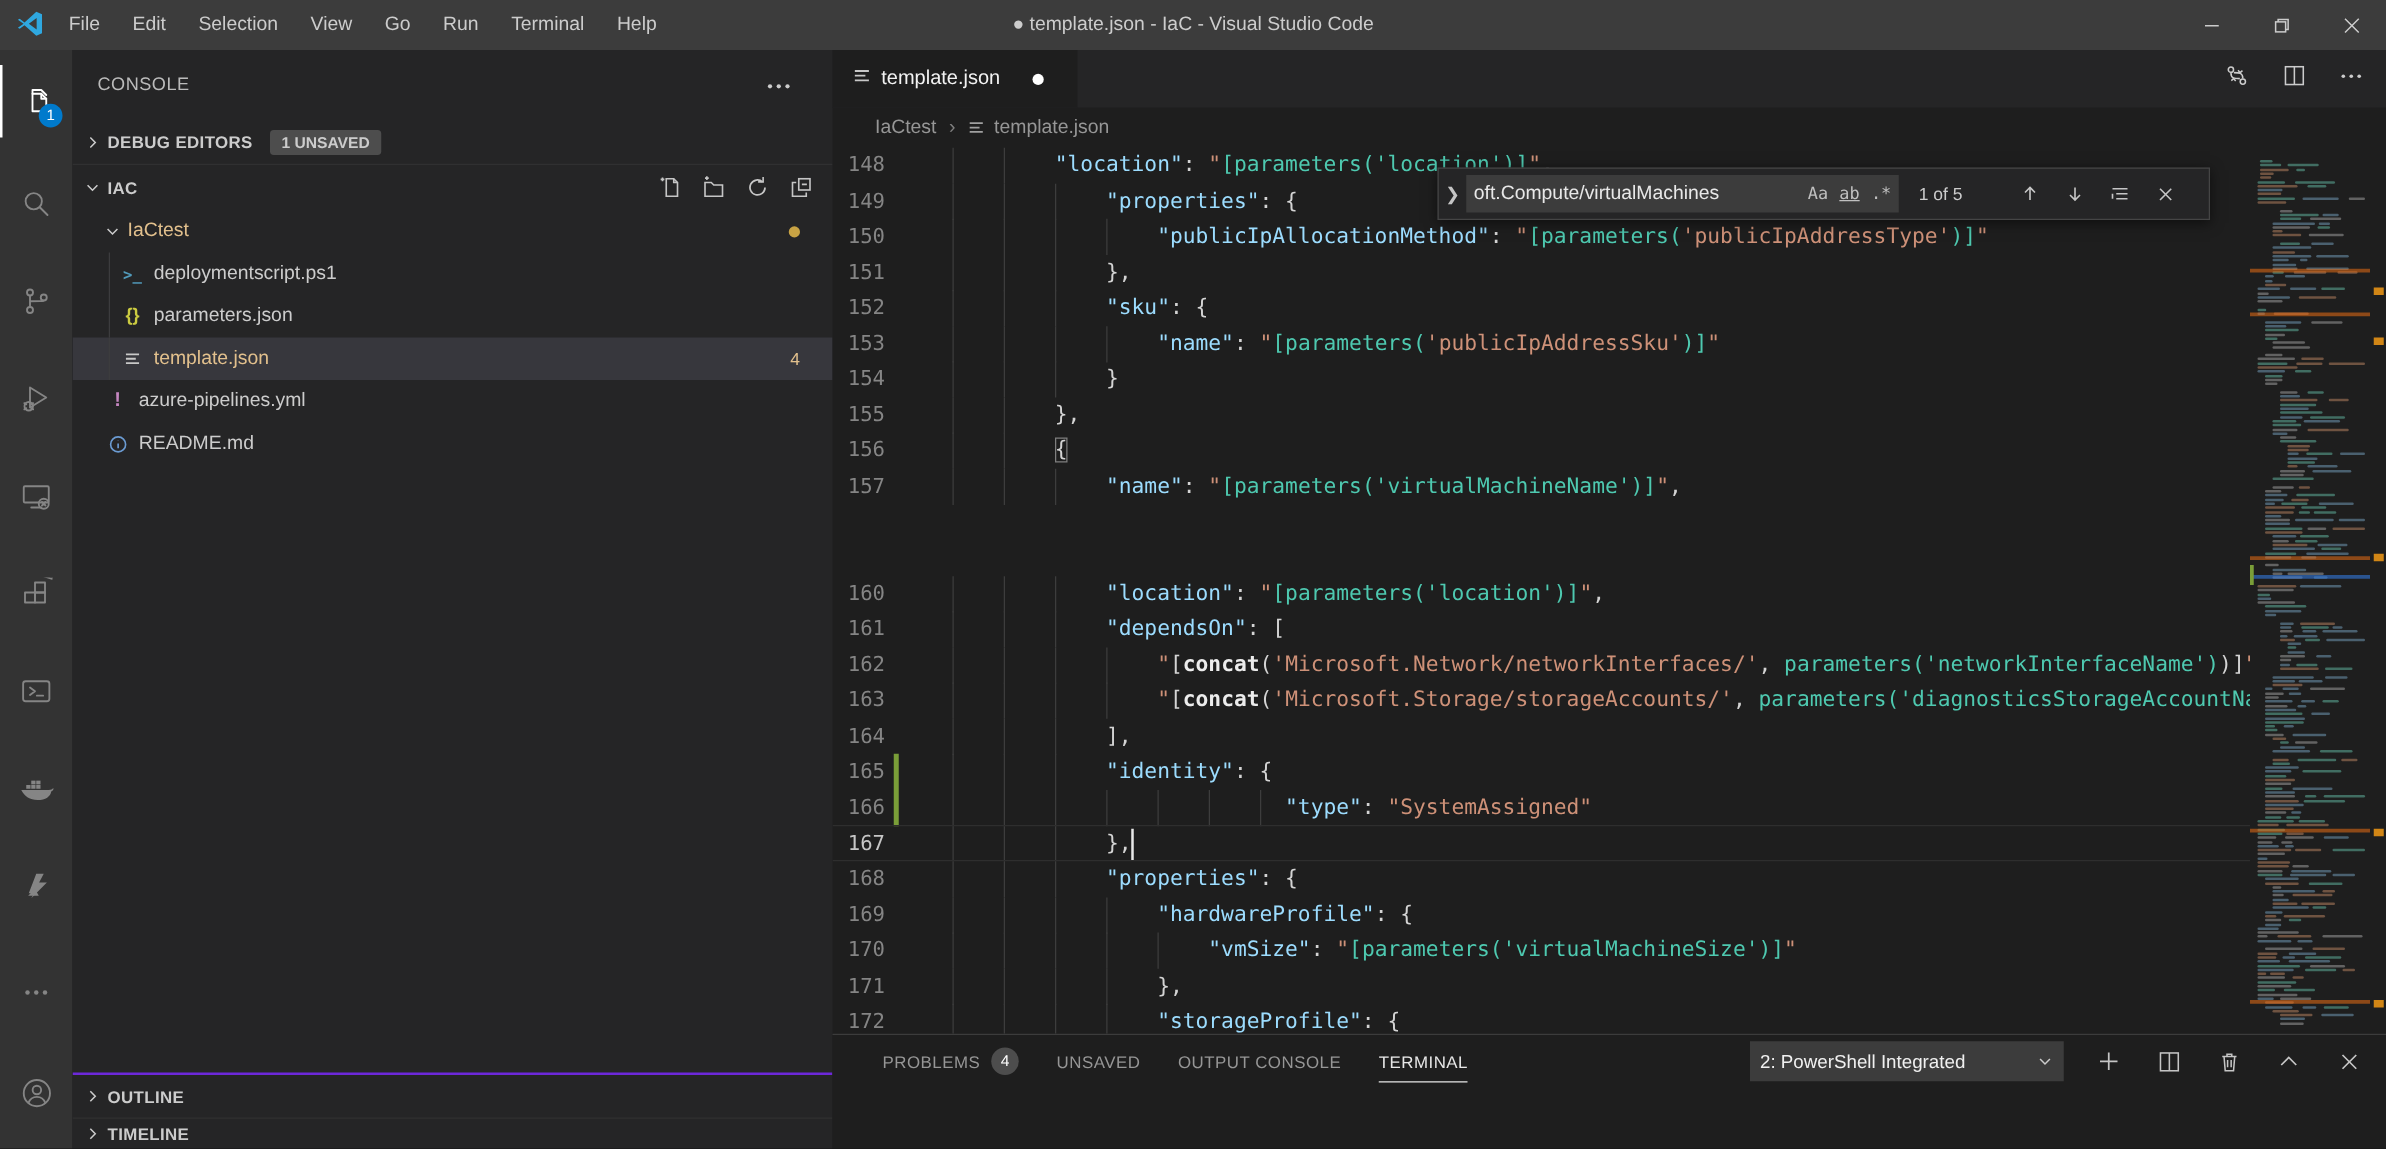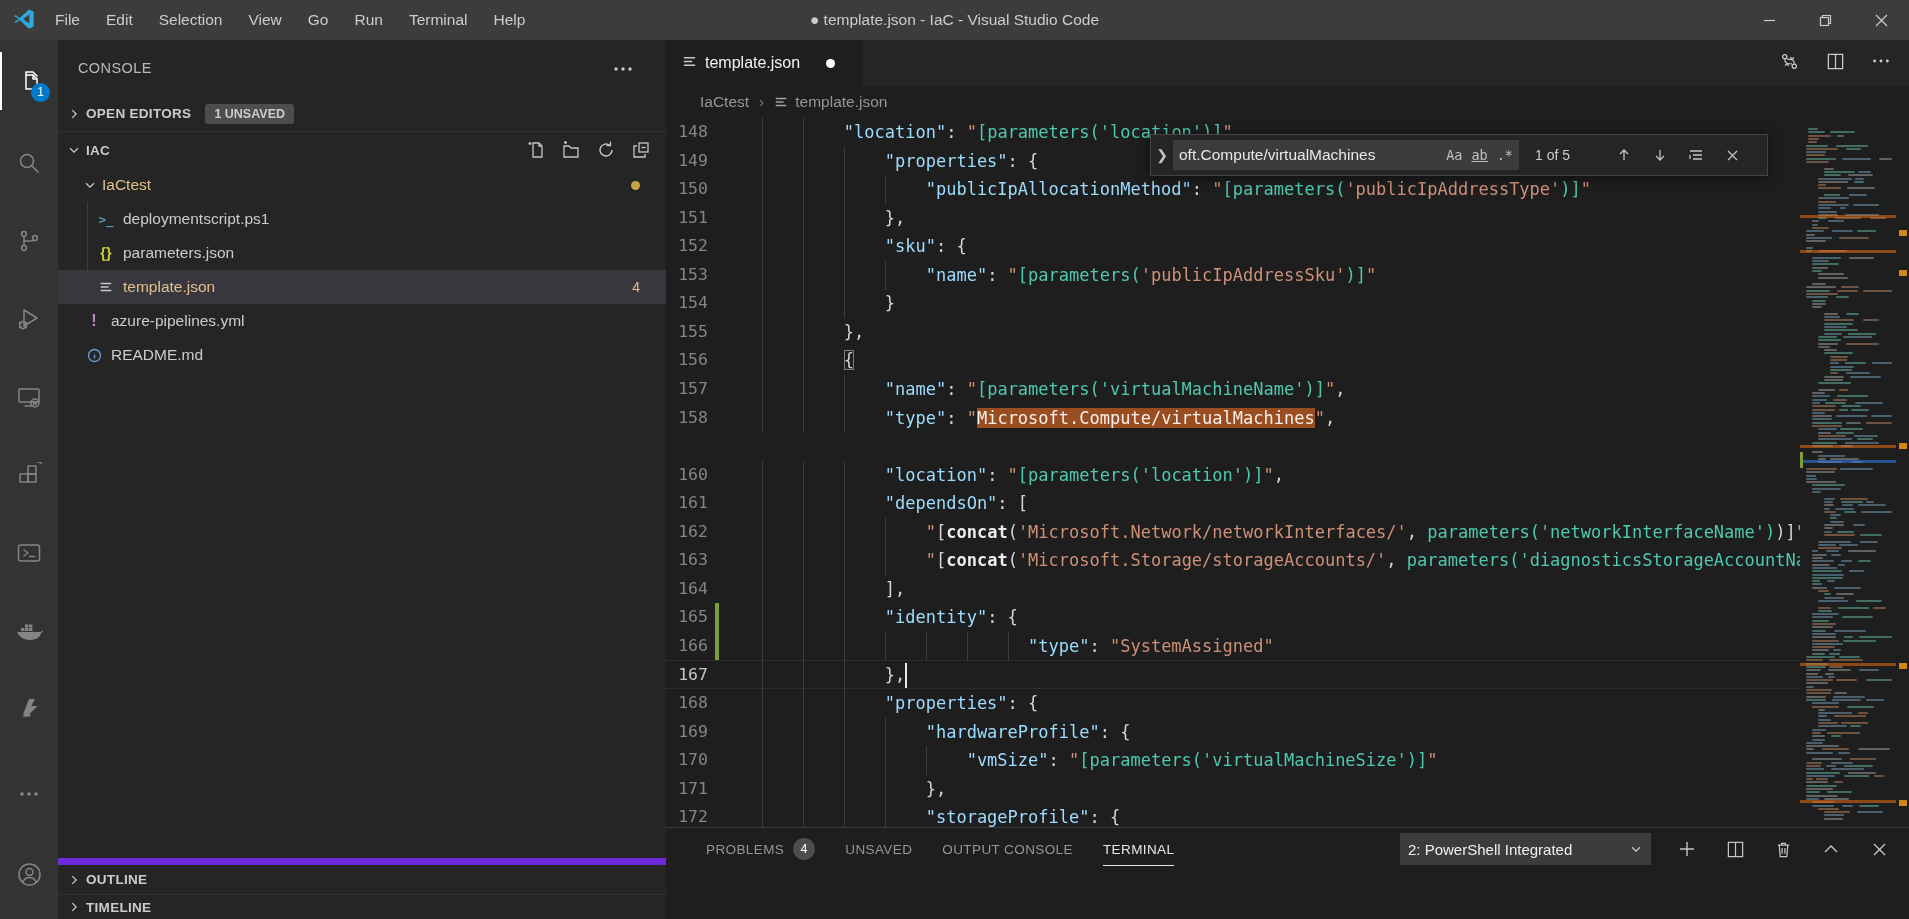--- a/index.html
+++ b/index.html
@@ -37,21 +37,21 @@
   #iac-row { top:92px; height:36px; padding-left:8px; }
   #iac-actions { position:absolute; right:14px; top:0; height:36px; display:flex; align-items:center; gap:13px; }
   .tb-icon { width:22px; height:22px; display:flex; align-items:center; justify-content:center; }
   #tree { position:absolute; left:0; top:128px; width:608px; }
   .tree-row { position:absolute; left:0; width:608px; height:34px; display:flex; align-items:center; font-size:15.5px; color:#CCCCCC; }
   .tree-row.selected { background:#37373D; }
   .tree-guide { position:absolute; left:29px; top:0; bottom:0; width:1px; background:#3c3c3e; }
   .fi { display:inline-flex; width:20px; justify-content:center; margin-right:7px; font-weight:bold; }
   .mod { color:#E2C08D; }
   .row-right { position:absolute; right:26px; font-size:14px; color:#E2C08D; }
-  #outline-row { top:818px; height:36px; border-top:7px solid #6d28d9; padding-left:8px; }
+  #outline-row { top:818px; height:36px; border-top:2px solid #6d28d9; padding-left:8px; }
   #timeline-row { top:854px; height:25px; border-top:1px solid #303031; padding-left:8px; }
 
   
   #tabbar { position:absolute; left:666px; top:40px; width:1243px; height:46px; background:#252526; }
   #tab-active { position:absolute; left:0; top:0; width:196px; height:46px; background:#1E1E1E; display:flex; align-items:center; padding-left:16px; }
   #tab-label { font-size:16px; color:#F3F3F3; margin-left:8px; }
   #tab-dirty { width:9px; height:9px; border-radius:50%; background:#FFFFFF; margin-left:26px; }
   #editor-actions { position:absolute; right:18px; top:0; height:46px; display:flex; align-items:center; gap:26px; }
   #breadcrumbs { position:absolute; left:666px; top:86px; width:1134px; height:32px; display:flex; align-items:center; font-size:15.5px; color:#969696; padding-left:34px; }
   #breadcrumbs .bc-sep { margin:0 10px; color:#7f7f7f; }
@@ -240,21 +240,21 @@
           <circle cx="18" cy="11" r="1.7"></circle>
         </svg>
     </div>
 
     <div id="open-editors-row" class="section-row">
       <span class="chev">
         <svg width="14" height="14" viewBox="0 0 16 16" fill="none" stroke="#CCCCCC" stroke-width="1.4">
             <path d="M6 3.5 10.5 8 6 12.5"></path>
           </svg>
       </span>
-      <span class="section-label">OPEN EDITORS</span>
+      <span class="section-label">DEBUG EDITORS</span>
       <span class="badge-pill">1 UNSAVED</span>
     </div>
 
     <div id="iac-row" class="section-row">
       <span class="chev">
         <svg width="14" height="14" viewBox="0 0 16 16" fill="none" stroke="#CCCCCC" stroke-width="1.4">
             <path d="M3.5 6 8 10.5 12.5 6"></path>
           </svg>
       </span>
       <span class="section-label">IAC</span>
@@ -442,24 +442,20 @@
         <span class="ln">155</span>
         <span class="ct"><span class="ig" style="left: 4ch;"></span><span class="ig" style="left: 8ch;"></span><span>            </span><span class="p">},</span></span>
       </div>
       <div class="cl" style="top: 228.4px;">
         <span class="ln">156</span>
         <span class="ct"><span class="ig" style="left: 4ch;"></span><span class="ig" style="left: 8ch;"></span><span>            </span><span class="bx">{</span></span>
       </div>
       <div class="cl" style="top: 256.95px;">
         <span class="ln">157</span>
         <span class="ct"><span class="ig" style="left: 4ch;"></span><span class="ig" style="left: 8ch;"></span><span class="ig" style="left: 12ch;"></span><span>                </span><span class="k">"name"</span><span class="p">: </span><span class="s">"</span><span class="e">[parameters('virtualMachineName')]</span><span class="s">"</span><span class="p">,</span></span>
-      </div>
-      <div class="cl" style="top: 285.5px;">
-        <span class="ln">158</span>
-        <span class="ct"><span class="ig" style="left: 4ch;"></span><span class="ig" style="left: 8ch;"></span><span class="ig" style="left: 12ch;"></span><span>                </span><span class="k">"type"</span><span class="p">: </span><span class="s">"</span><span class="m">Microsoft.Compute/virtualMachines</span><span class="s">"</span><span class="p">,</span></span>
       </div>
       <div class="cl" style="top: 342.6px;">
         <span class="ln">160</span>
         <span class="ct"><span class="ig" style="left: 4ch;"></span><span class="ig" style="left: 8ch;"></span><span class="ig" style="left: 12ch;"></span><span>                </span><span class="k">"location"</span><span class="p">: </span><span class="s">"</span><span class="e">[parameters('location')]</span><span class="s">"</span><span class="p">,</span></span>
       </div>
       <div class="cl" style="top: 371.15px;">
         <span class="ln">161</span>
         <span class="ct"><span class="ig" style="left: 4ch;"></span><span class="ig" style="left: 8ch;"></span><span class="ig" style="left: 12ch;"></span><span>                </span><span class="k">"dependsOn"</span><span class="p">: [</span></span>
       </div>
       <div class="cl" style="top: 399.7px;">

